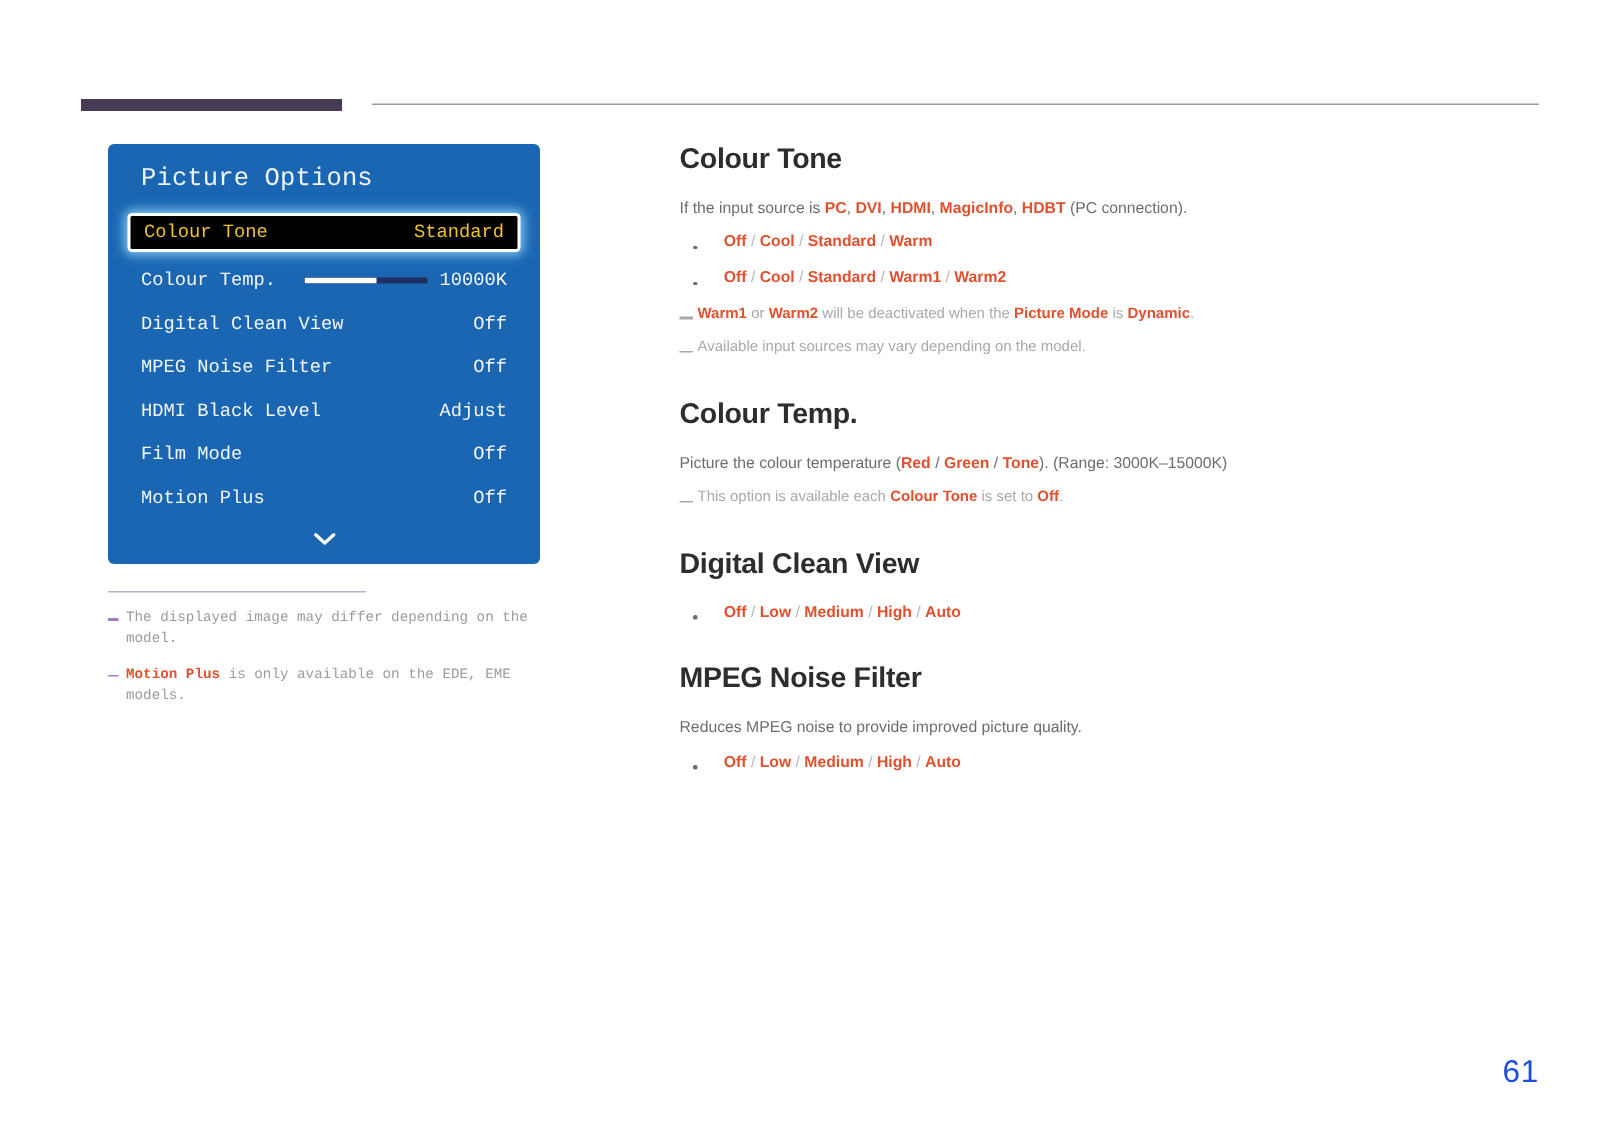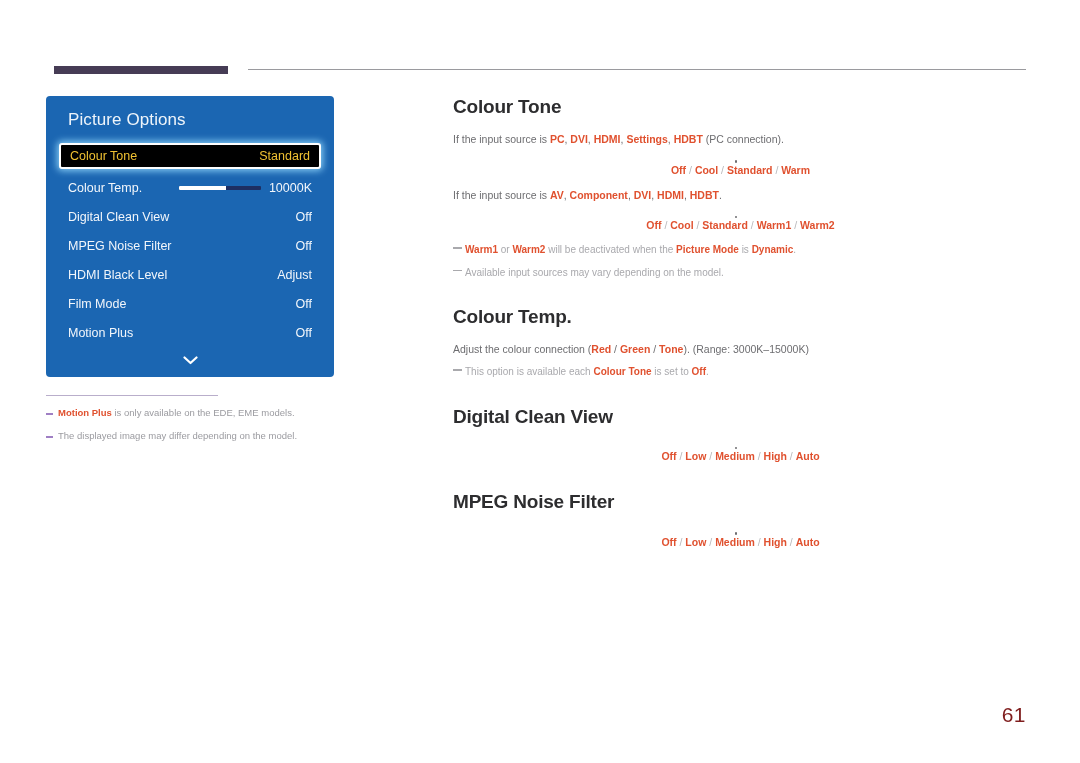--- a/index.html
+++ b/index.html
@@ -35,23 +35,24 @@
     left: 248px;
     top: 69px;
     width: 778px;
     height: 1px;
     background: #9a9a9e;
   }
 
   
   #left-col {
     position: absolute;
-    left: 46px;
+    left: 72px;
     top: 96px;
     width: 290px;
+    font-family: Liberation Mono, monospace;
   }
 
   .osd-panel {
     width: 288px;
     background: #1b66b2;
     border-radius: 4px;
     padding: 0;
     box-sizing: border-box;
     position: relative;
   }
@@ -170,56 +171,55 @@
     line-height: 1.55;
     margin: 0 0 7px 0;
   }
   p.body-line b { color: #e0512f; font-weight: bold; text-align: center; }
 
   .bullet-line {
     display: flex;
     align-items: center;
     margin: 0 0 8px 0;
     font-size: 10.5px;
-    flex-direction: column;
   }
   .bullet-dot {
     flex: 0 0 auto;
     width: 2.5px; height: 2.5px;
     border-radius: 50%;
     background: #6d6d70;
     margin: 6px 18px 0 9px;
   }
   .bullet-text { color: #e0512f; font-weight: bold; line-height: 1.5; }
   .bullet-text span.sep { color: #b8b8bb; font-weight: normal; }
 
   .dash-line {
     display: flex;
-    align-items: flex-start;
+    align-items: center;
     margin: 0 0 7px 0;
     font-size: 10px;
     color: #a9a9ad;
     line-height: 1.55;
   }
   .dash-mark {
     flex: 0 0 auto;
     width: 9px;
     height: 1.5px;
     background: #a9a9ad;
     margin: 5px 3px 0 0;
   }
   .dash-line b { color: #e0512f; font-weight: bold; }
 
   
   #page-number {
     position: absolute;
     right: 54px;
     bottom: 36px;
     font-size: 21px;
-    color: #7f1d1d;
+    color: #1d4ed8;
     letter-spacing: 0.5px;
   }
 </style>
 </head>
 <body>
 
 <div id="header-rules">
   <div class="rule-thick"></div>
   <div class="rule-thin"></div>
 </div>
@@ -279,69 +279,69 @@
       <svg width="15" height="9" viewBox="0 0 15 9" aria-hidden="true">
         <polyline points="1.5,1.5 7.5,7 13.5,1.5" fill="none" stroke="#ffffff" stroke-width="2.2" stroke-linecap="round" stroke-linejoin="round"></polyline>
       </svg>
     </div>
   </div>
 
   <div class="note-rule"></div>
   <div id="left-notes">
       <div class="note-line">
         <span class="note-dash"></span>
-        <span><b>Motion Plus</b> is only available on the EDE, EME models.</span>
+        <span>The displayed image may differ depending on the model.</span>
       </div>
       <div class="note-line">
         <span class="note-dash"></span>
-        <span>The displayed image may differ depending on the model.</span>
+        <span><b>Motion Plus</b> is only available on the EDE, EME models.</span>
       </div>
     </div>
 
 </div>
 
 <div id="right-col">
     <div class="sec">
       <h2 class="sec-title">Colour Tone</h2>
-      <p class="body-line"><span>If the input source is </span><b>PC</b><span>, </span><b>DVI</b><span>, </span><b>HDMI</b><span>, </span><b>Settings</b><span>, </span><b>HDBT</b><span> (PC connection).</span></p>
+      <p class="body-line"><span>If the input source is </span><b>PC</b><span>, </span><b>DVI</b><span>, </span><b>HDMI</b><span>, </span><b>MagicInfo</b><span>, </span><b>HDBT</b><span> (PC connection).</span></p>
       <div class="bullet-line">
         <span class="bullet-dot"></span>
         <span class="bullet-text"><span>Off</span><span class="sep"> / </span><span>Cool</span><span class="sep"> / </span><span>Standard</span><span class="sep"> / </span><span>Warm</span></span>
       </div>
-      <p class="body-line"><span>If the input source is </span><b>AV</b><span>, </span><b>Component</b><span>, </span><b>DVI</b><span>, </span><b>HDMI</b><span>, </span><b>HDBT</b><span>.</span></p>
       <div class="bullet-line">
         <span class="bullet-dot"></span>
         <span class="bullet-text"><span>Off</span><span class="sep"> / </span><span>Cool</span><span class="sep"> / </span><span>Standard</span><span class="sep"> / </span><span>Warm1</span><span class="sep"> / </span><span>Warm2</span></span>
       </div>
       <div class="dash-line">
         <span class="dash-mark"></span>
         <span><b>Warm1</b><span> or </span><b>Warm2</b><span> will be deactivated when the </span><b>Picture Mode</b><span> is </span><b>Dynamic</b><span>.</span></span>
       </div>
       <div class="dash-line">
         <span class="dash-mark"></span>
         <span><span>Available input sources may vary depending on the model.</span></span>
       </div>
     </div>
     <div class="sec">
       <h2 class="sec-title">Colour Temp.</h2>
-      <p class="body-line"><span>Adjust the colour connection (</span><b>Red</b><span> / </span><b>Green</b><span> / </span><b>Tone</b><span>). (Range: 3000K–15000K)</span></p>
+      <p class="body-line"><span>Picture the colour temperature (</span><b>Red</b><span> / </span><b>Green</b><span> / </span><b>Tone</b><span>). (Range: 3000K–15000K)</span></p>
       <div class="dash-line">
         <span class="dash-mark"></span>
         <span><span>This option is available each </span><b>Colour Tone</b><span> is set to </span><b>Off</b><span>.</span></span>
       </div>
     </div>
     <div class="sec">
       <h2 class="sec-title">Digital Clean View</h2>
       <div class="bullet-line">
         <span class="bullet-dot"></span>
         <span class="bullet-text"><span>Off</span><span class="sep"> / </span><span>Low</span><span class="sep"> / </span><span>Medium</span><span class="sep"> / </span><span>High</span><span class="sep"> / </span><span>Auto</span></span>
       </div>
     </div>
     <div class="sec">
       <h2 class="sec-title">MPEG Noise Filter</h2>
+      <p class="body-line"><span>Reduces MPEG noise to provide improved picture quality.</span></p>
       <div class="bullet-line">
         <span class="bullet-dot"></span>
         <span class="bullet-text"><span>Off</span><span class="sep"> / </span><span>Low</span><span class="sep"> / </span><span>Medium</span><span class="sep"> / </span><span>High</span><span class="sep"> / </span><span>Auto</span></span>
       </div>
     </div>
   </div>
 
 <div id="page-number">61</div>
 
 </body></html>

